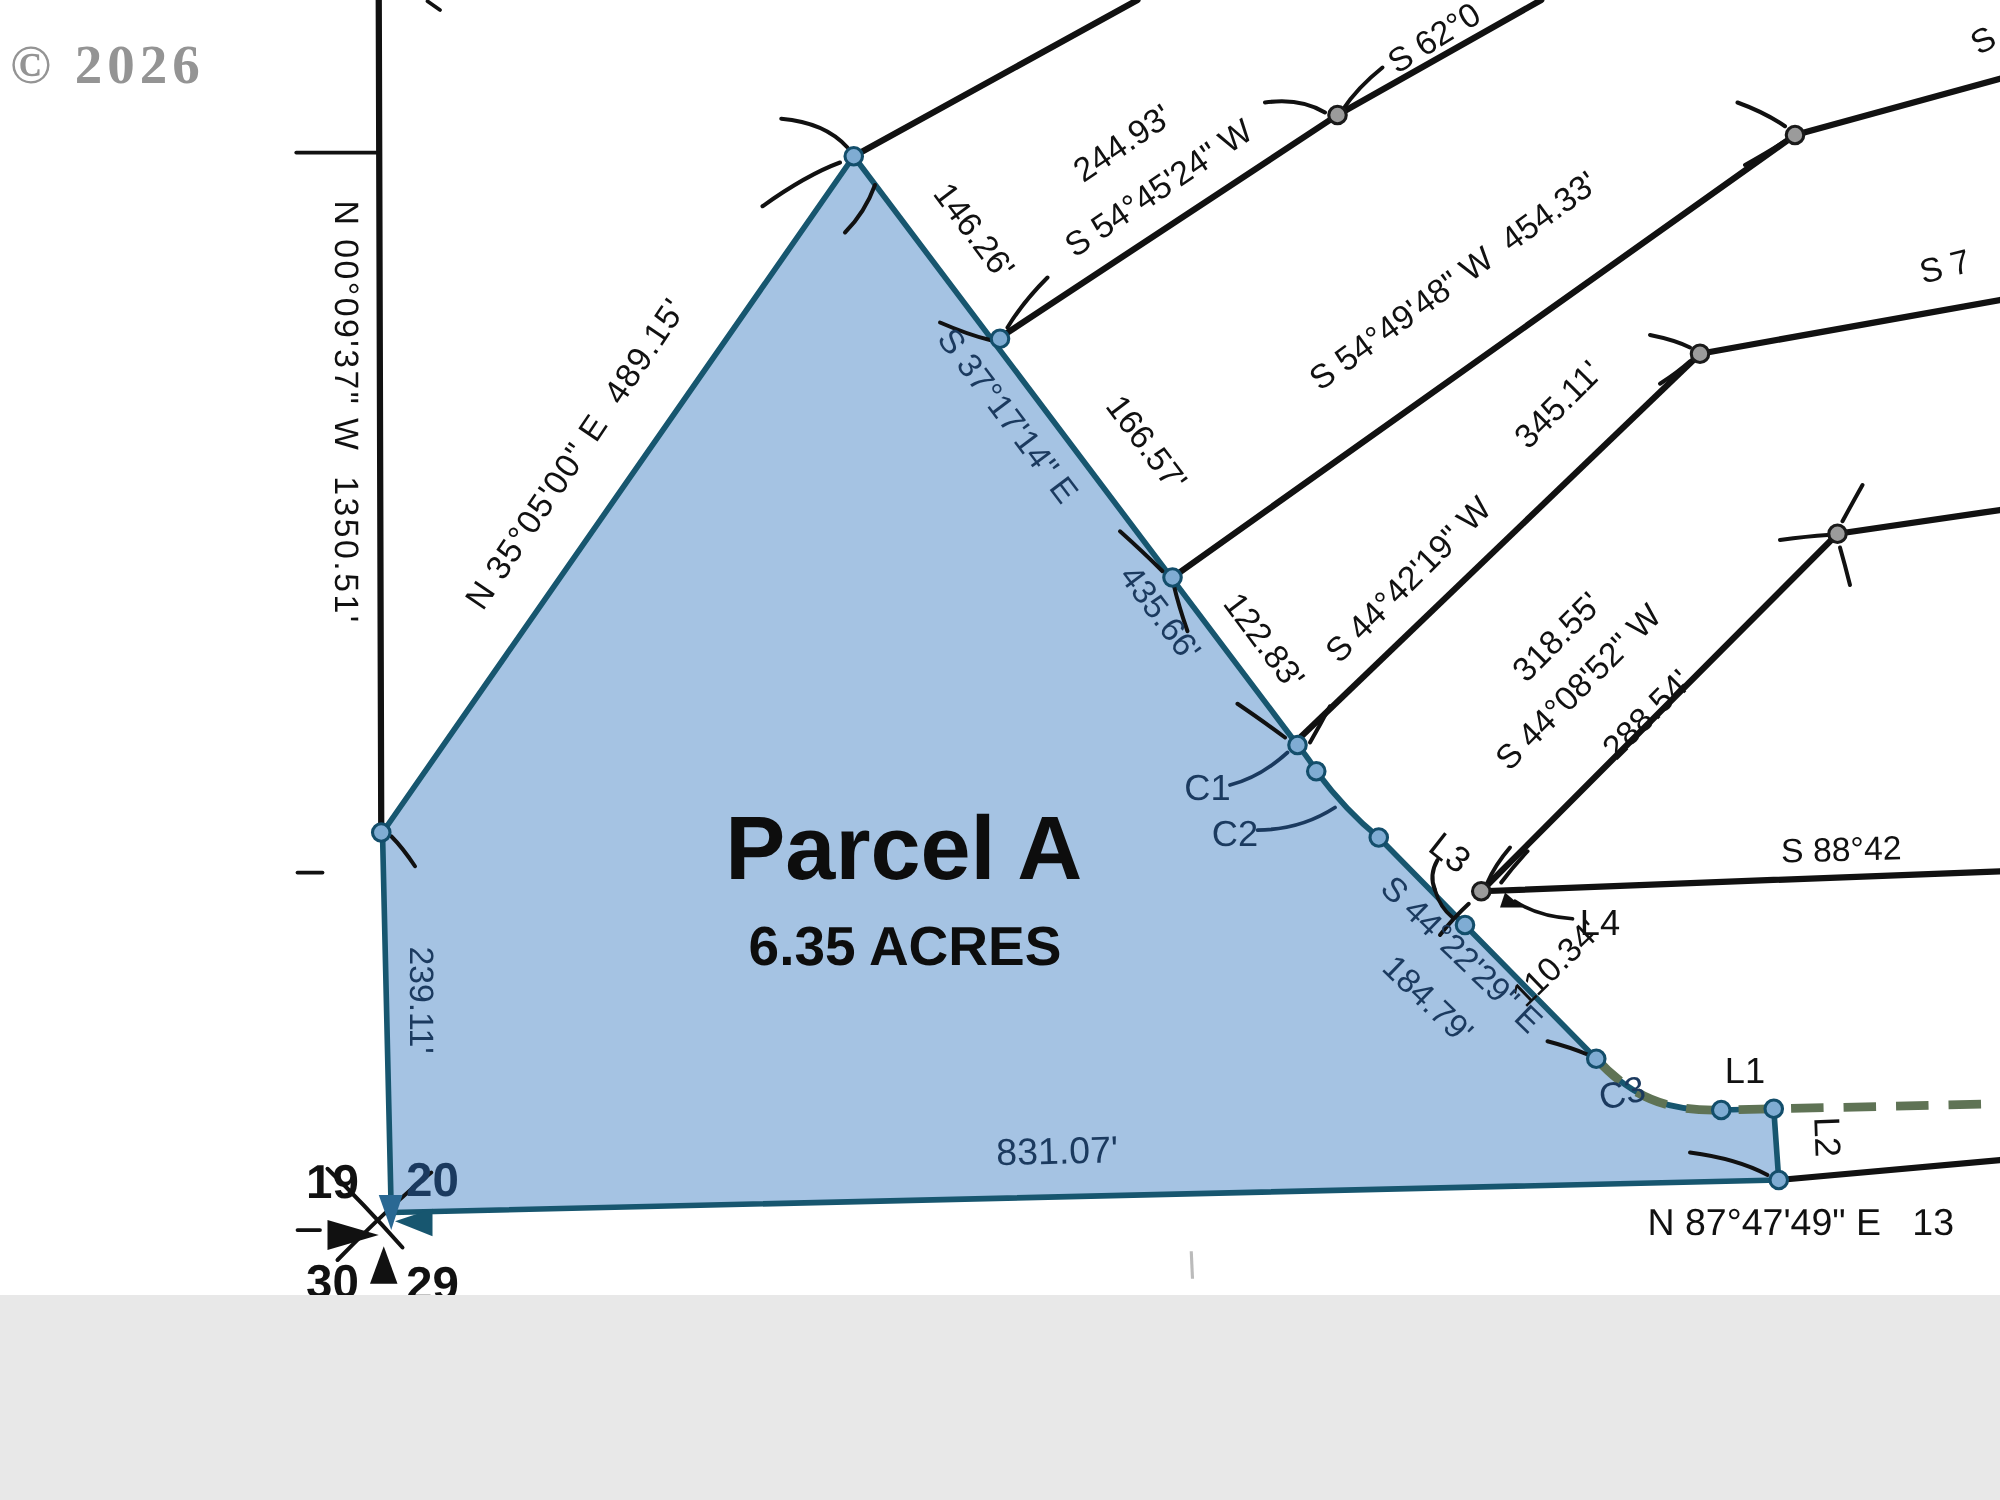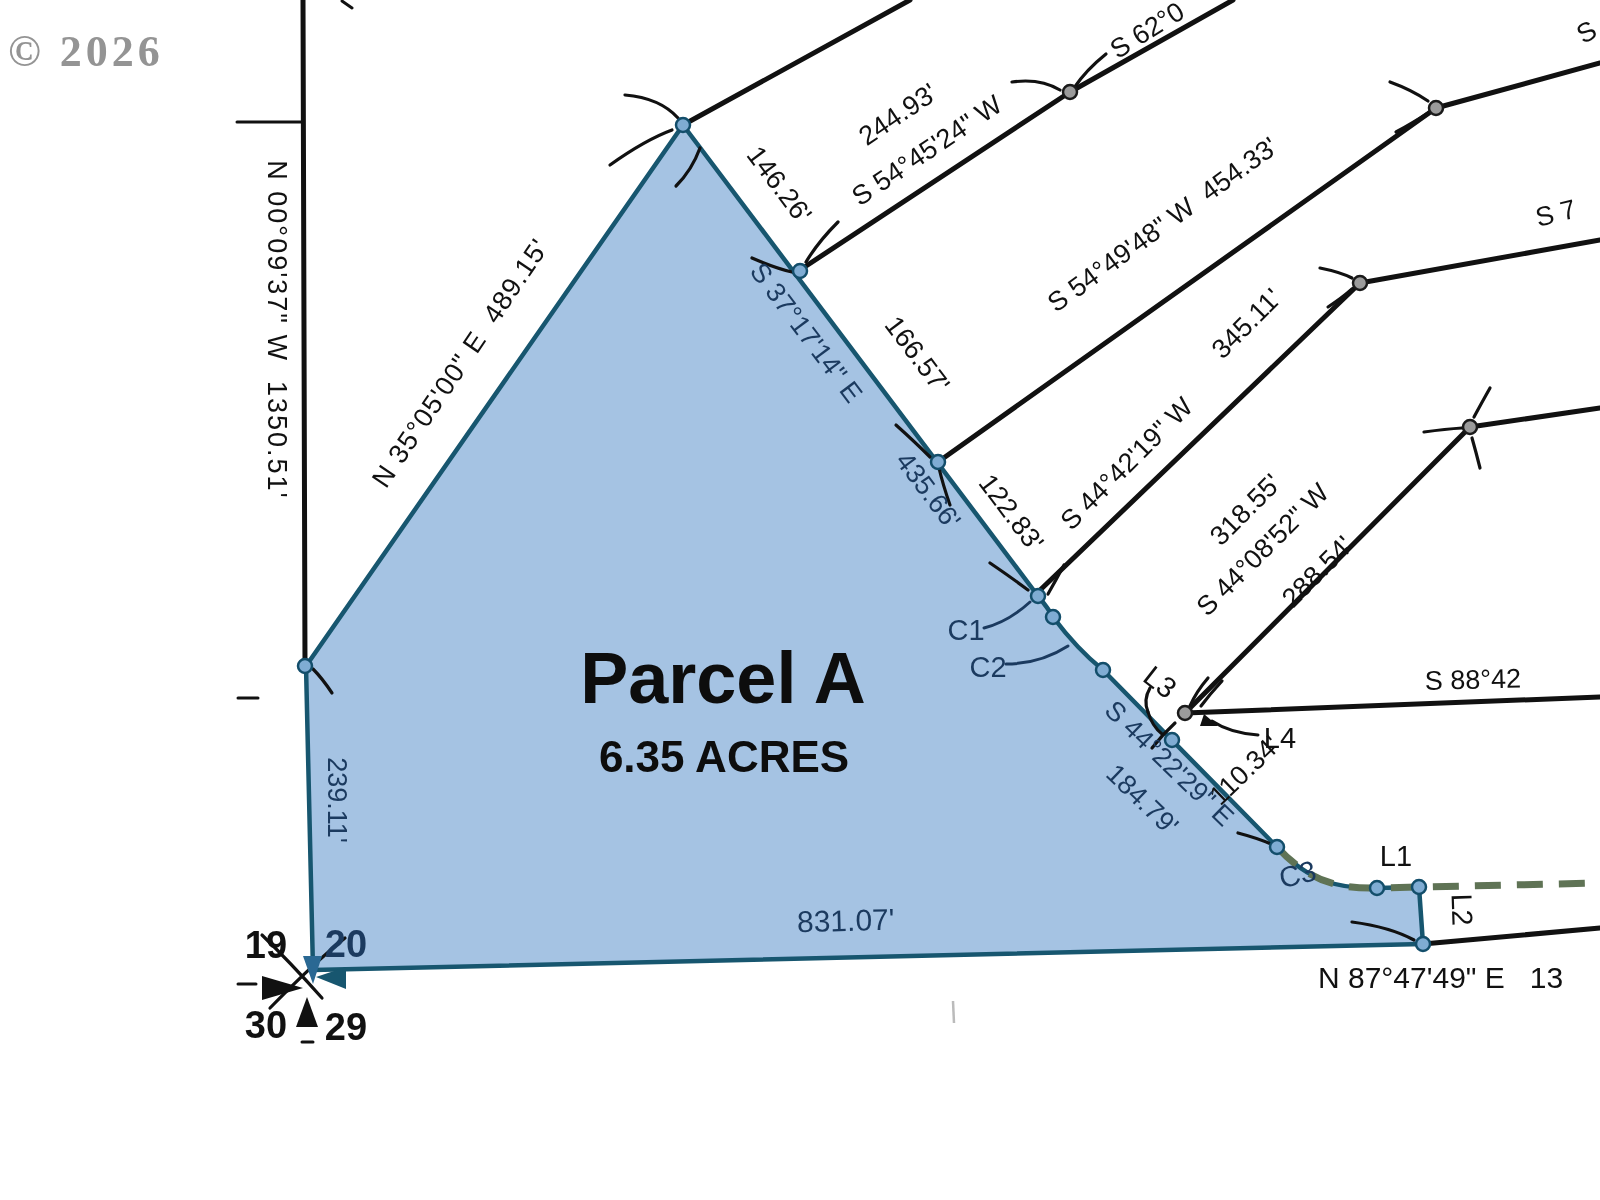--- a/index.html
+++ b/index.html
@@ -1,16 +1,16 @@
 <!DOCTYPE html>
 <html><head>
 <meta charset="utf-8">
 <style>
   html,body{margin:0;padding:0;background:#e8e8e8;}
-  .stage{position:relative;width:1600px;height:1200px;background:#ffffff;overflow:hidden;
+  .stage{position:relative;width:1600px;height:1036px;background:#ffffff;overflow:hidden;
          font-family:"Liberation Sans",sans-serif;}
   svg{display:block;}
   text{white-space:pre;}
   .lbl{font:27px "Liberation Sans",sans-serif;fill:#111111;}
   .lbl-lg{font:30px "Liberation Sans",sans-serif;fill:#111111;}
   .lbl-navy{font:27px "Liberation Sans",sans-serif;fill:#1b3a5f;}
   .lbl-navy-lg{font:30px "Liberation Sans",sans-serif;fill:#1b3a5f;}
   .ref{font:29px "Liberation Sans",sans-serif;fill:#111111;}
   .ref-navy{font:29px "Liberation Sans",sans-serif;fill:#1b3a5f;}
   .corner-num{font:bold 38px "Liberation Sans",sans-serif;fill:#111111;}

